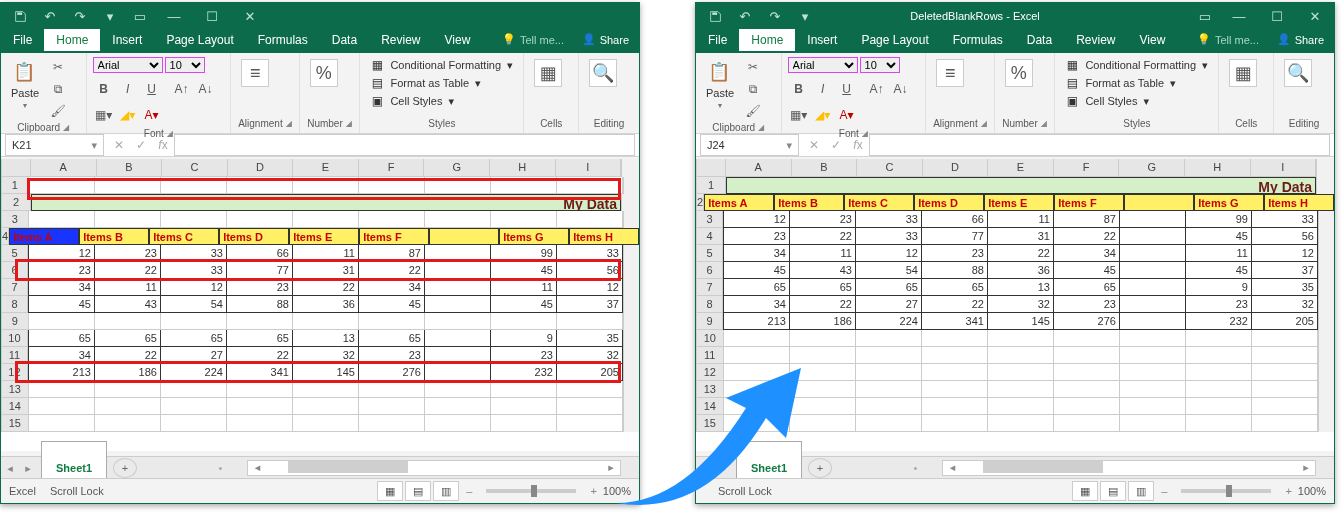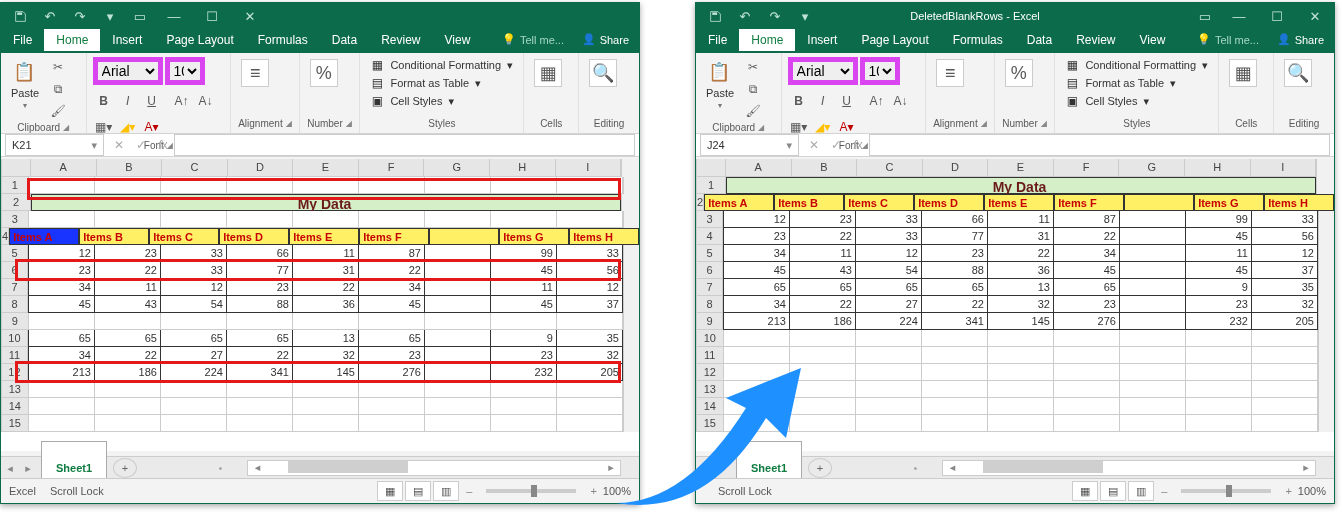--- a/index.html
+++ b/index.html
@@ -27,41 +27,41 @@
 .ribbon{height:80px;background:#f3f3f3;border-bottom:1px solid #d4d4d4;display:flex;font-size:11px}
 .group{border-right:1px solid #e1e1e1;display:flex;flex-direction:column;padding:4px 6px}
 .group-ct{flex:1;display:flex;align-items:flex-start;gap:4px}
 .group-lbl{text-align:center;color:#595959;font-size:10px;display:flex;justify-content:center;align-items:center;gap:3px;padding-top:1px}
 .dlg{font-size:8px;color:#888}
 .bigbtn{display:flex;flex-direction:column;align-items:center;gap:2px;padding:2px 4px}
 .bigbtn .ic{width:26px;height:26px;display:flex;align-items:center;justify-content:center;font-size:18px}
 .sbtn{width:20px;height:18px;display:inline-flex;align-items:center;justify-content:center;color:#595959;font-size:12px;border:1px solid transparent}
 .sbtn.boxed{border:1px solid #ccc;background:#fff}
 .fontrow{display:flex;gap:2px;margin-bottom:2px}
-.fontrow select{height:28px;width:70px;font-size:14px;border:5px solid #d946ef}
+.fontrow select{height:16px;width:70px;font-size:11px;border:1px solid #d946ef}
 .fontrow select.sz{width:40px}
 .styleitem{display:flex;align-items:center;gap:6px;padding:1px 4px;font-size:11px;color:#333}
 .styleitem .sic{width:14px;height:14px;display:inline-flex;align-items:center;justify-content:center;font-size:12px}
 
 
 .fbar{height:22px;background:#fff;border-bottom:1px solid #d4d4d4;display:flex;align-items:center}
 .namebox{width:85px;border:1px solid #ccc;height:20px;margin:14px 4px;padding:0 6px;display:flex;align-items:center;justify-content:space-between;font-size:11px;background:#fff}
 .fbtn{width:22px;height:22px;display:inline-flex;align-items:center;justify-content:center;color:#aaa;font-size:12px}
 .fbar input{flex:1;border:1px solid #ccc;height:20px;padding:0 4px;font-size:11px;margin-right:4px}
 
 
 .gridarea{position:absolute;left:0;right:0;top:156px;bottom:52px;background:#fff;overflow:hidden;display:flex;flex-direction:column}
 .gridhead{display:flex;height:18px}
 .corner{width:28px;background:#e6e6e6;border:1px solid #ccc;border-top:0}
 .colh{flex:1;min-width:62px;background:#e6e6e6;border:1px solid #ccc;border-left:0;border-top:0;text-align:center;line-height:17px;font-size:11px;color:#444}
 .gridbody{flex:1;overflow:hidden}
 .row{display:flex;height:17px}
 .rh{width:28px;background:#e6e6e6;border:1px solid #ccc;border-top:0;text-align:center;line-height:16px;font-size:11px;color:#444}
 .cell{flex:1;min-width:62px;border-right:1px solid #ccc;border-bottom:1px solid #ccc;padding-right:3px;text-align:right;line-height:16px;font-size:11px;background:#fff}
-.titlecell{background:#d5f0c8;text-align:center;font-weight:bold;color:#6b1a1a;font-size:14px;line-height:18px;border:1px solid #333}
+.titlecell{background:#d5f0c8;font-weight:bold;color:#6b1a1a;font-size:14px;line-height:18px;border:1px solid #333}
 .hdrcell{background:#fff066;color:#c70000;font-weight:bold;text-align:left;padding-left:3px;border:1px solid #333}
 .hdrcell.blue{background:#1a34ff;color:#c70000}
 .datacell{border-right:1px solid #333;border-bottom:1px solid #333}
 .bordL{border-left:1px solid #333}
 .vsb{width:17px;background:#f1f1f1;border-left:1px solid #ccc}
 
 
 .redbox{position:absolute;border:3px solid #e31818;pointer-events:none;z-index:5}
 
 

